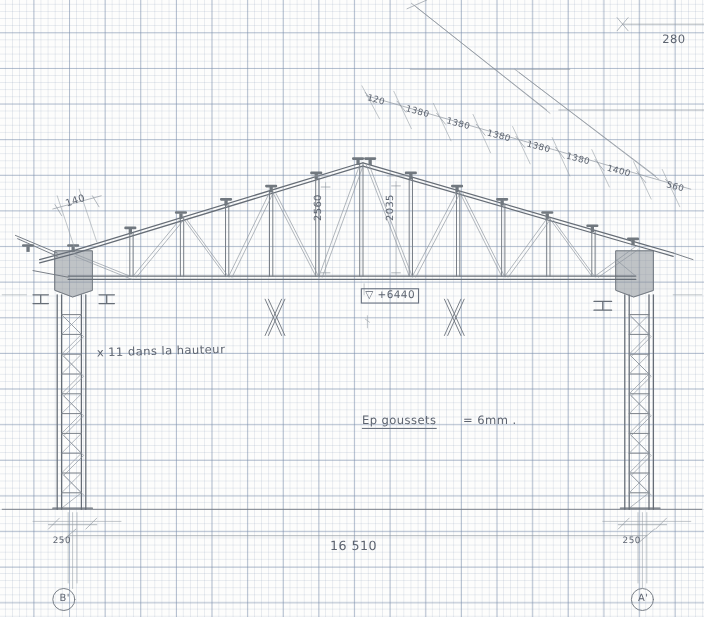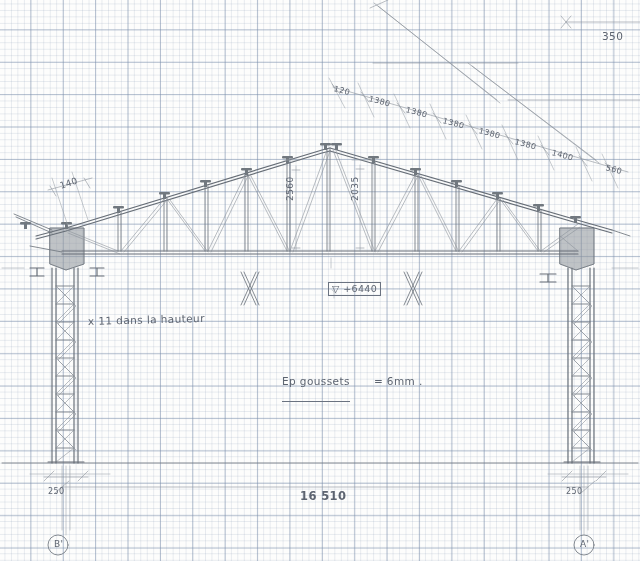--- a/index.html
+++ b/index.html
@@ -23,22 +23,22 @@
     font-family:"DejaVu Sans",sans-serif;
     color:#5d6470;
     white-space:nowrap;
     pointer-events:none;
     letter-spacing:.4px;
   }
   .tiny{font-size:8px;}
   .sm{font-size:9px;}
   .md{font-size:10.5px;}
   .lg{font-size:11.5px;}
-  .ul{border-bottom:1px solid #6a7280;padding-bottom:14px;}
-  .boxed{border:1px solid #6a7280;padding:0px 3px 1px 3px;font-size:9.5px;margin-top:20px;}
+  .ul{border-bottom:1px solid #6a7280;padding-bottom:1px;margin-left:47px;}
+  .boxed{border:1px solid #6a7280;padding:0px 3px 1px 3px;font-size:9.5px;}
 </style>
 </head>
 <body>
 
 <div id="sheet">
 
   <svg id="ink" viewBox="0 0 640 561">
     <defs>
       <style>
         .l   { stroke:#70777f; stroke-width:.85; fill:none; stroke-linecap:round; }
@@ -343,33 +343,33 @@
   <div class="hand tiny" style="left:479px;top:126px;transform:rotate(15deg);transform-origin:left center;">1380</div>
   <div class="hand tiny" style="left:515px;top:137px;transform:rotate(15deg);transform-origin:left center;">1380</div>
   <div class="hand tiny" style="left:552px;top:148px;transform:rotate(15deg);transform-origin:left center;">1400</div>
   <div class="hand tiny" style="left:606px;top:163px;transform:rotate(15deg);transform-origin:left center;">560</div>
 
   <div class="hand sm" style="left:60px;top:181px;transform:rotate(-18deg);transform-origin:left center;">140</div>
 
   <div class="hand sm" style="left:290px;top:196px;transform:rotate(-90deg);transform-origin:left center;">2560</div>
   <div class="hand sm" style="left:355px;top:196px;transform:rotate(-90deg);transform-origin:left center;">2035</div>
 
-  <div class="hand md" style="left:602px;top:30px;">350</div>
+  <div class="hand md" style="left:602px;top:30px;">280</div>
 
   <div class="hand boxed" style="left:328px;top:262px;">▽ +6440</div>
 
   <div class="hand md" style="left:88px;top:315px;transform:rotate(-1.5deg);transform-origin:left center;">x 11 dans la hauteur</div>
 
   <div style="position:absolute;left:282px;top:370px;">
     <span class="hand md ul" style="position:static;display:inline-block;">Ep goussets</span>
     <span class="hand md" style="position:static;display:inline-block;margin-left:19px;">= 6mm .</span>
   </div>
 
 
-  <div class="hand lg" style="left:300px;top:489px;font-weight:bold;">16 510</div>
+  <div class="hand lg" style="left:300px;top:489px;">16 510</div>
 
   <div class="hand tiny" style="left:48px;top:487px;">250</div>
   <div class="hand tiny" style="left:566px;top:487px;">250</div>
 
   <div class="hand sm" style="left:54px;top:539px;">B'</div>
   <div class="hand sm" style="left:580px;top:539px;">A'</div>
 
 </div>
 
 </body></html>

